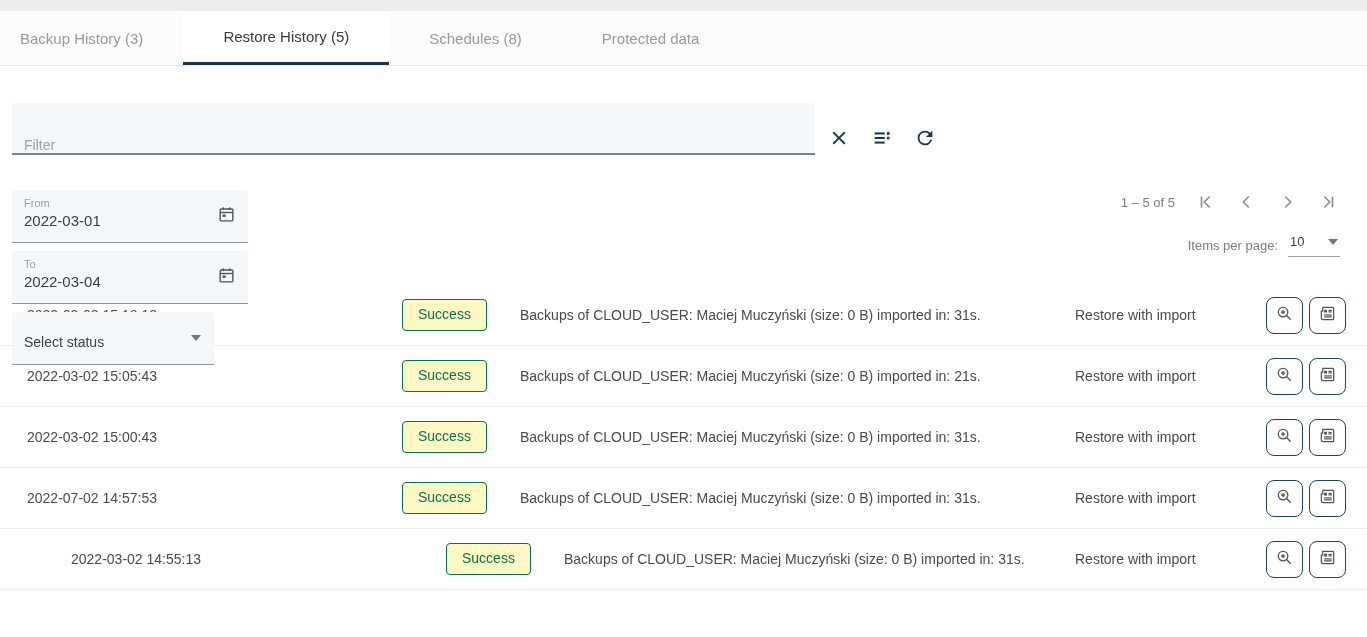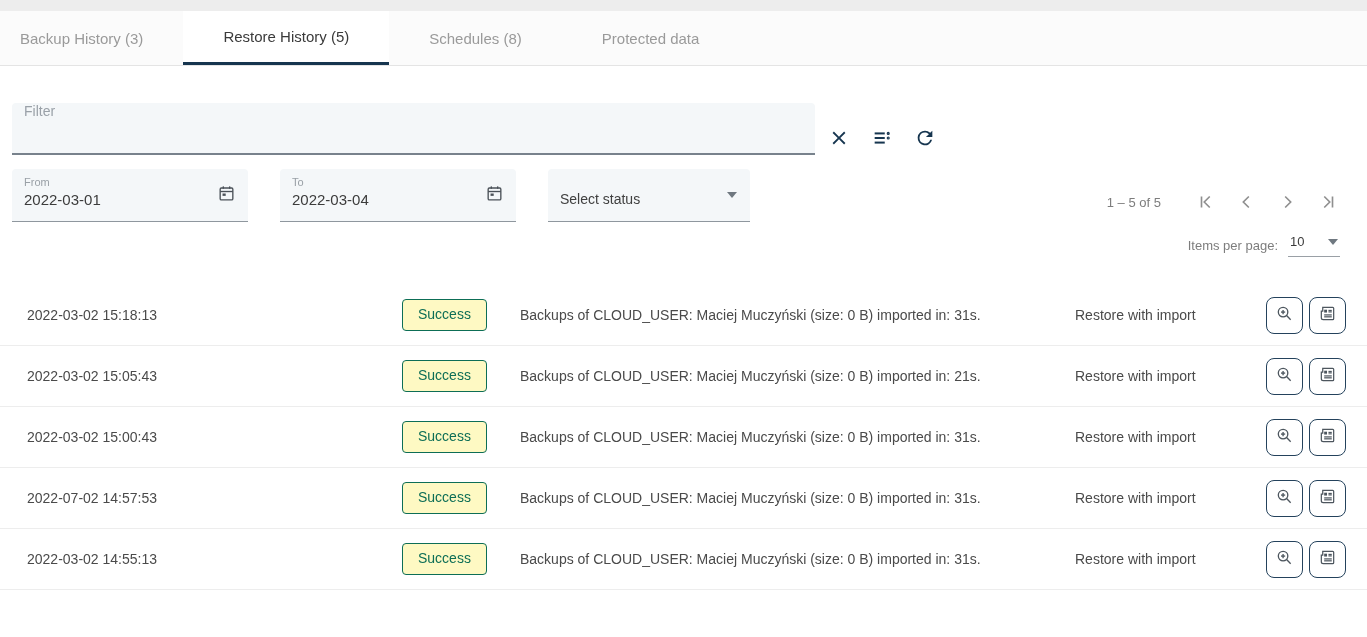--- a/index.html
+++ b/index.html
@@ -15,62 +15,62 @@
     color:#9a9a9a; cursor:pointer; white-space:nowrap; }
   .tab.first { padding-left:20px; }
   .tab.active { background:#fff; color:#3a3a3a;
     border-bottom:3px solid #16354f; }
 
   
   .filters { position:relative; height:219px; background:#fff; }
   .filter-row { display:flex; align-items:center; padding:37px 0 0 12px; }
   .filter-field { width:803px; height:52px; background:#f4f7f9;
     border-bottom:2px solid #78828c; border-radius:4px 4px 0 0;
-    display:flex; align-items:flex-start; }
+    display:flex; align-items:flex-end; }
   .filter-field input { margin:0 12px; width:100%; background:transparent;
     border:0; outline:0; font-size:14px; color:#3f3f3f;
     font-family:"Liberation Sans", sans-serif; }
   .filter-field input::placeholder { color:#9aa1a8; }
   .filter-actions { display:flex; gap:17px; margin-left:11px; margin-top:20px; }
   .icon-btn { width:26px; height:26px; border:0; background:transparent;
     display:flex; align-items:center; justify-content:center; cursor:pointer; padding:0; }
 
-  .fields-row { display:flex; gap:32px; padding-left:12px; margin-top:14px; }
+  .fields-row { display:flex; gap:8px; padding-left:12px; margin-top:35px;flex-direction:column; }
   .field { height:53px; background:#f4f7f9; border-bottom:1px solid #8f979e;
     border-radius:4px 4px 0 0; position:relative; padding:7px 12px 0; cursor:pointer; }
   .field.date { width:236px; }
   .field .flabel { font-size:11px; color:#99a0a6; display:block; }
   .field .fvalue { font-size:15px; color:#3c3c3c; margin-top:3px; display:block; }
   .cal { position:absolute; right:12px; top:15px; }
   .field.select { width:202px; display:flex; align-items:center; }
   .field.select .ph { font-size:14px; color:#404040; }
   .dd-arrow { position:absolute; right:13px; top:50%; transform:translateY(-50%);
     width:0; height:0; border-left:5px solid transparent;
     border-right:5px solid transparent; border-top:6px solid #6f7880; }
 
   .pager { position:absolute; top:124px; right:20px; display:flex; align-items:center; }
-  .pager .range { font-size:13px; color:#7d7d7d; margin-right:26px; }
+  .pager .range { font-size:13px; color:#7d7d7d; margin-right:12px; }
   .pnav { width:40px; height:24px; display:flex; align-items:center;
     justify-content:center; background:transparent; border:0; cursor:pointer; padding:0; }
 
   .items-row { position:absolute; top:168px; right:27px; display:flex;
     align-items:center; font-size:13px; color:#7d7d7d; }
   .ipp { margin-left:10px; border-bottom:1px solid #9aa0a6;
     padding:0 2px 7px 2px; width:52px; display:flex;
     justify-content:space-between; align-items:center; color:#3c3c3c; cursor:pointer; }
   .ipp .dd-arrow2 { width:0; height:0; border-left:5px solid transparent;
     border-right:5px solid transparent; border-top:6px solid #6f7880; }
 
   
   .thead { display:flex; align-items:center; height:48px;
     border-bottom:1px solid #e6e6e6; color:#9b9b9b; font-size:12px;
     font-weight:bold; letter-spacing:.4px; }
   .trow { display:flex; align-items:center; height:61px;
     border-bottom:1px solid #ededed; font-size:14px; color:#4a4a4a;justify-content:center; }
-  .trow:last-child { border-bottom:1px solid #ededed; }
+  .trow:last-child { border-bottom:1px solid #ededed;padding-left:44px; }
   .c-time { width:240px; padding-left:27px; display:flex; align-items:center; }
   .c-snap { width:160px; }
   .c-status { width:120px; }
   .c-info { flex:1; }
   .c-type { width:172px; }
   .c-actions { width:120px; display:flex; gap:6px; justify-content:flex-end;
     padding-right:21px; }
   .sort-arrow { margin-left:7px; display:inline-flex; }
 
   .badge-success { display:inline-block; border:1.5px solid #0d6e56;

